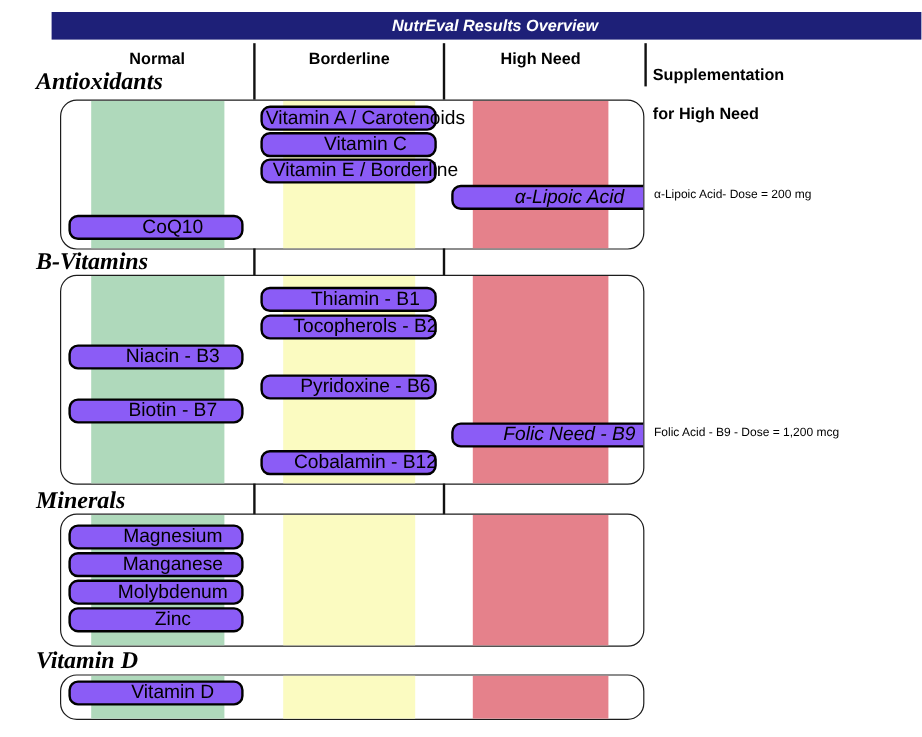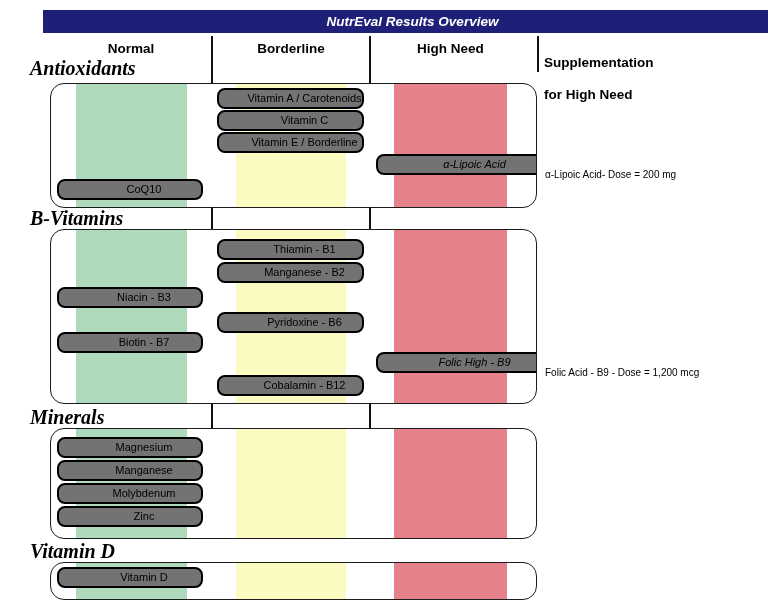--- a/index.html
+++ b/index.html
@@ -40,28 +40,28 @@
   #panel-antioxidants { top:83px;  height:125px; }
   #panel-bvitamins    { top:229px; height:175px; }
   #panel-minerals     { top:428px; height:111px; }
   #panel-vitamind     { top:562px; height:38px; }
   .band { position:absolute; top:0; bottom:0; }
   .band-normal     { left:25px;  width:111px; }
   .band-borderline { left:185px; width:110px; }
   .band-high       { left:343px; width:113px; }
   .pill {
     position:absolute; box-sizing:border-box; height:21px;
-    background:#737373; border:2.5px solid #000; border-radius:8px;
+    background:#8b5cf6; border:2.5px solid #000; border-radius:8px;
     display:flex; align-items:center; justify-content:center;
-    font-size:11px; line-height:11px; white-space:nowrap;padding-left:28px;
+    font-size:16px; line-height:11px; white-space:nowrap;padding-left:28px;
   }
   .pill.col-normal     { left:6px;   width:146px; }
   .pill.col-borderline { left:166px; width:147px; }
   .pill.col-high       { left:325px; width:169px;font-style:italic; }
-  .supp-note { position:absolute; left:545px; font-size:10px;margin-top:12px; }
+  .supp-note { position:absolute; left:545px; font-size:10px; }
   #supp-note-antioxidants { top:157px; }
   #supp-note-bvitamins    { top:355px; }
 </style>
 </head>
 <body>
 
 <div class="canvas">
 
   <div class="titlebar" style="background: rgb(30, 32, 120);">
     <span>NutrEval Results Overview</span>
@@ -97,25 +97,25 @@
   </div>
 
   <div class="vline" style="left:211px; top:207px; height:23px;"></div>
   <div class="vline" style="left:369px; top:207px; height:23px;"></div>
 
   <div class="panel" id="panel-bvitamins">
     <div class="band band-normal" style="background: rgb(175, 217, 187);"></div>
     <div class="band band-borderline" style="background: rgb(251, 251, 193);"></div>
     <div class="band band-high" style="background: rgb(229, 129, 139);"></div>
     <div class="pill col-borderline" style="top:9px">Thiamin - B1</div>
-    <div class="pill col-borderline" style="top:32px">Manganese - B2</div>
+    <div class="pill col-borderline" style="top:32px">Tocopherols - B2</div>
     <div class="pill col-normal" style="top:57px">Niacin - B3</div>
     <div class="pill col-borderline" style="top:82px">Pyridoxine - B6</div>
     <div class="pill col-normal" style="top:102px">Biotin - B7</div>
-    <div class="pill col-high" style="top:122px">Folic High - B9</div>
+    <div class="pill col-high" style="top:122px">Folic Need - B9</div>
     <div class="pill col-borderline" style="top:145px">Cobalamin - B12</div>
   </div>
 
   <div class="vline" style="left:211px; top:403px; height:26px;"></div>
   <div class="vline" style="left:369px; top:403px; height:26px;"></div>
 
   <div class="panel" id="panel-minerals">
     <div class="band band-normal" style="background: rgb(175, 217, 187);"></div>
     <div class="band band-borderline" style="background: rgb(251, 251, 193);"></div>
     <div class="band band-high" style="background: rgb(229, 129, 139);"></div>

